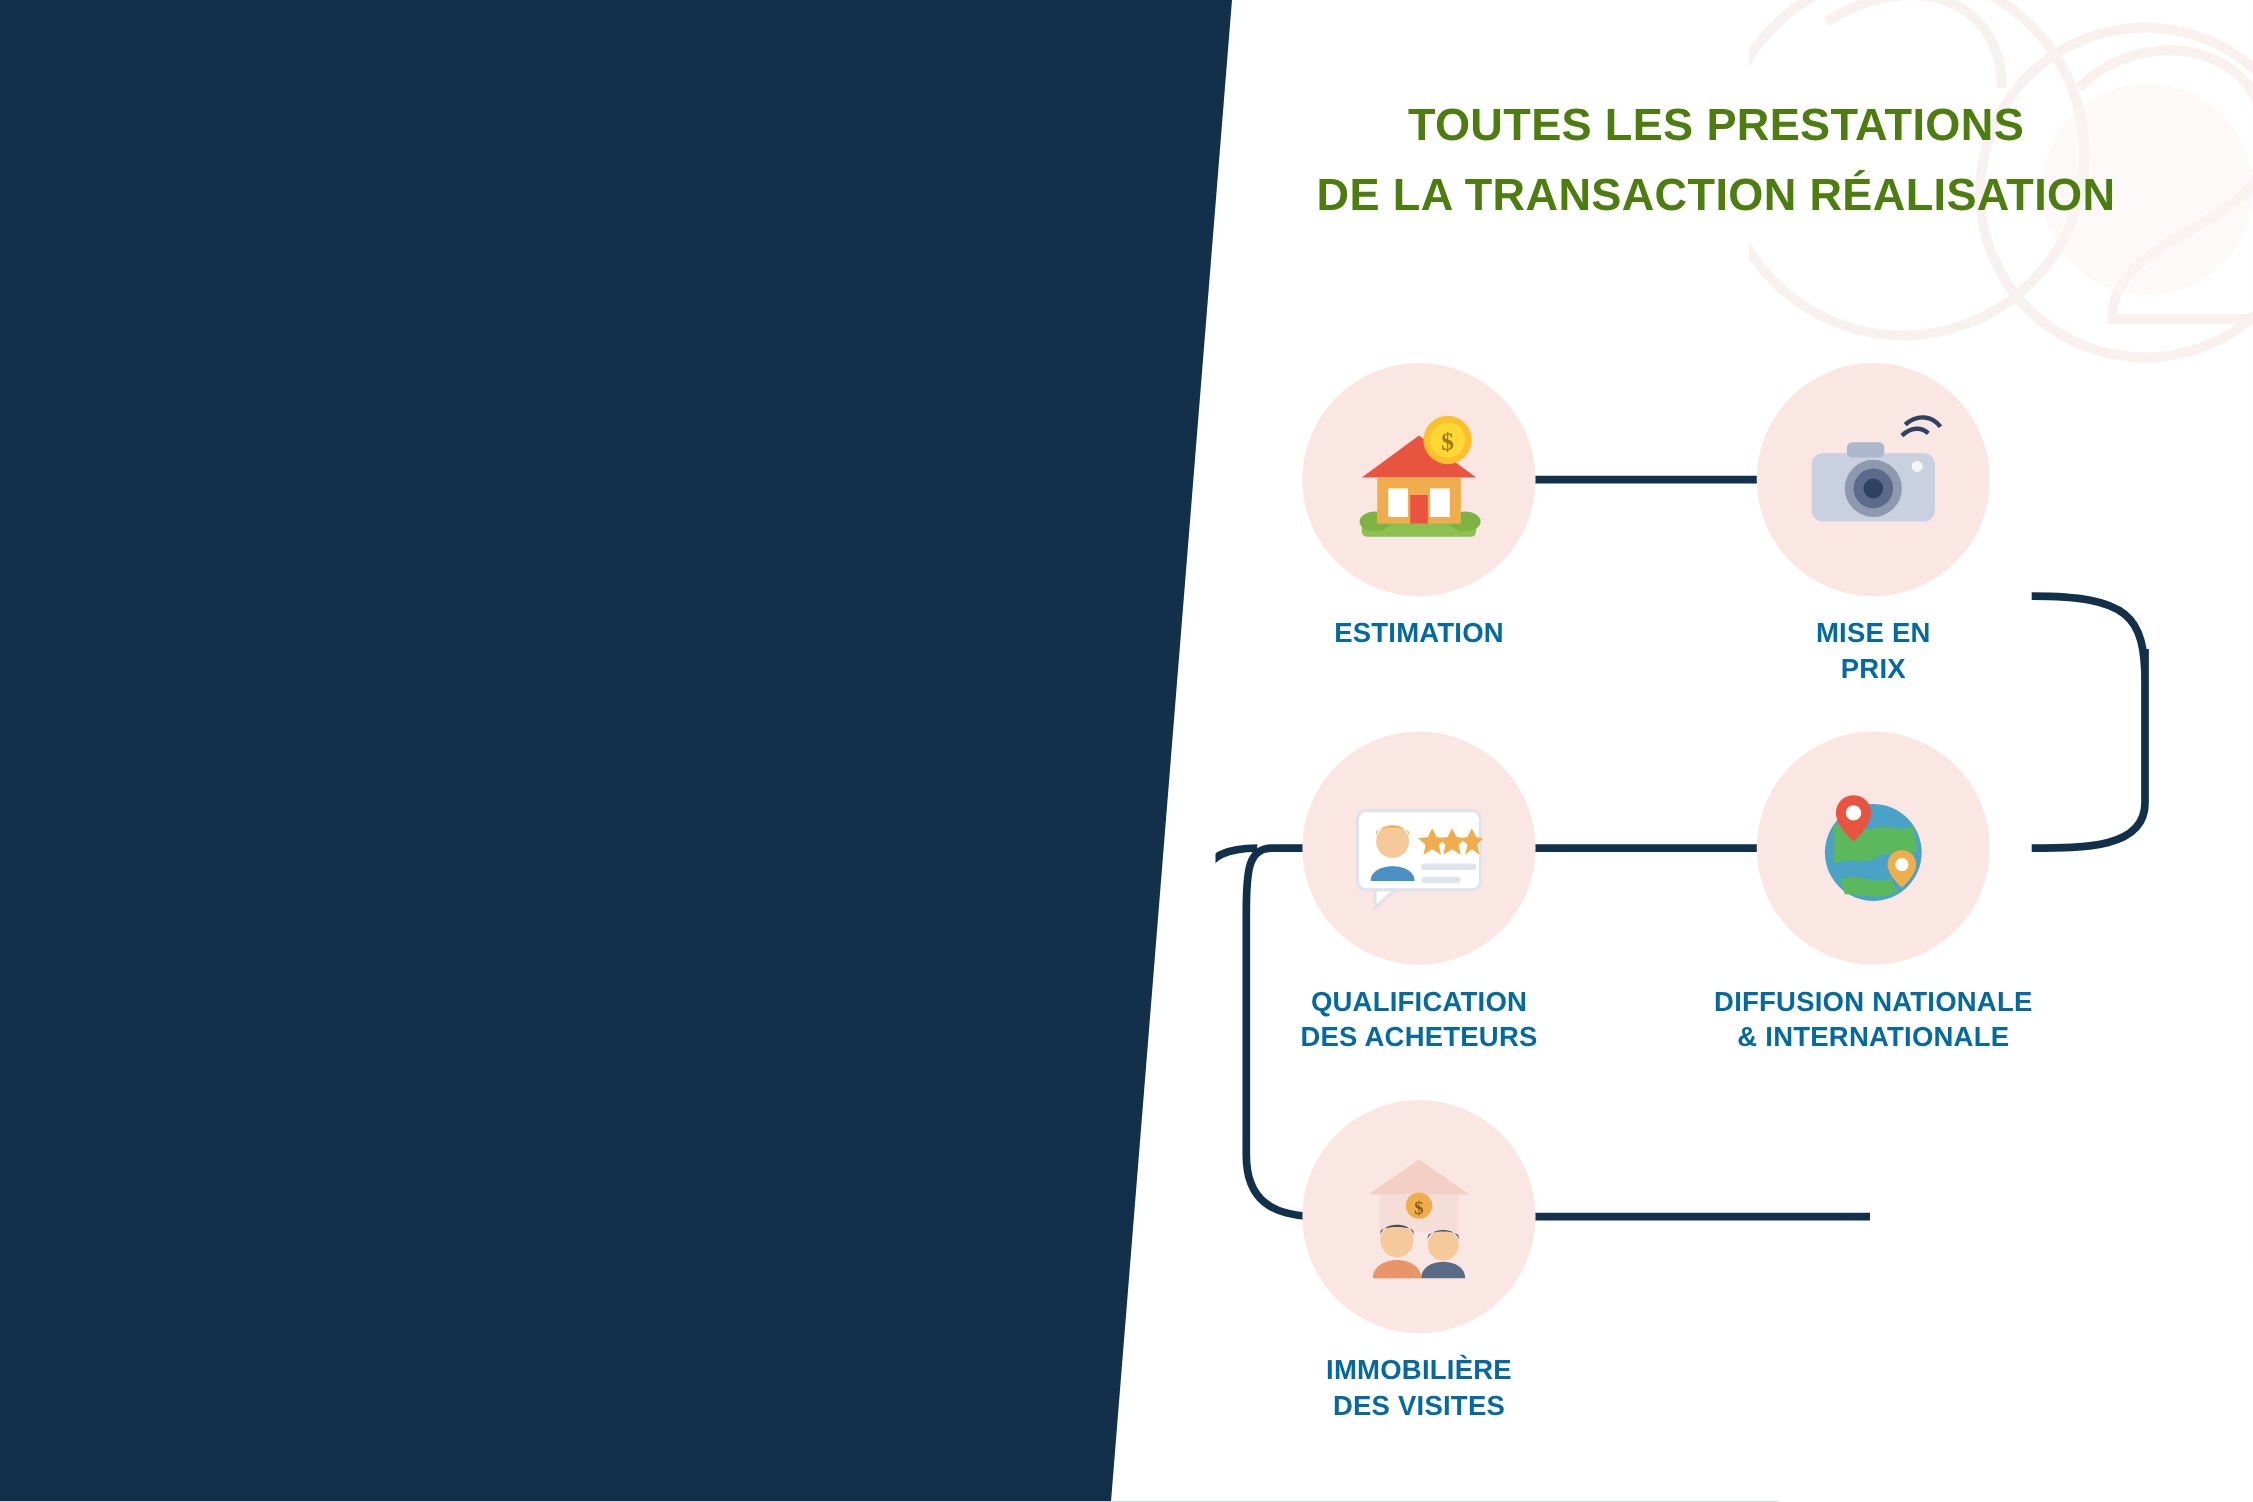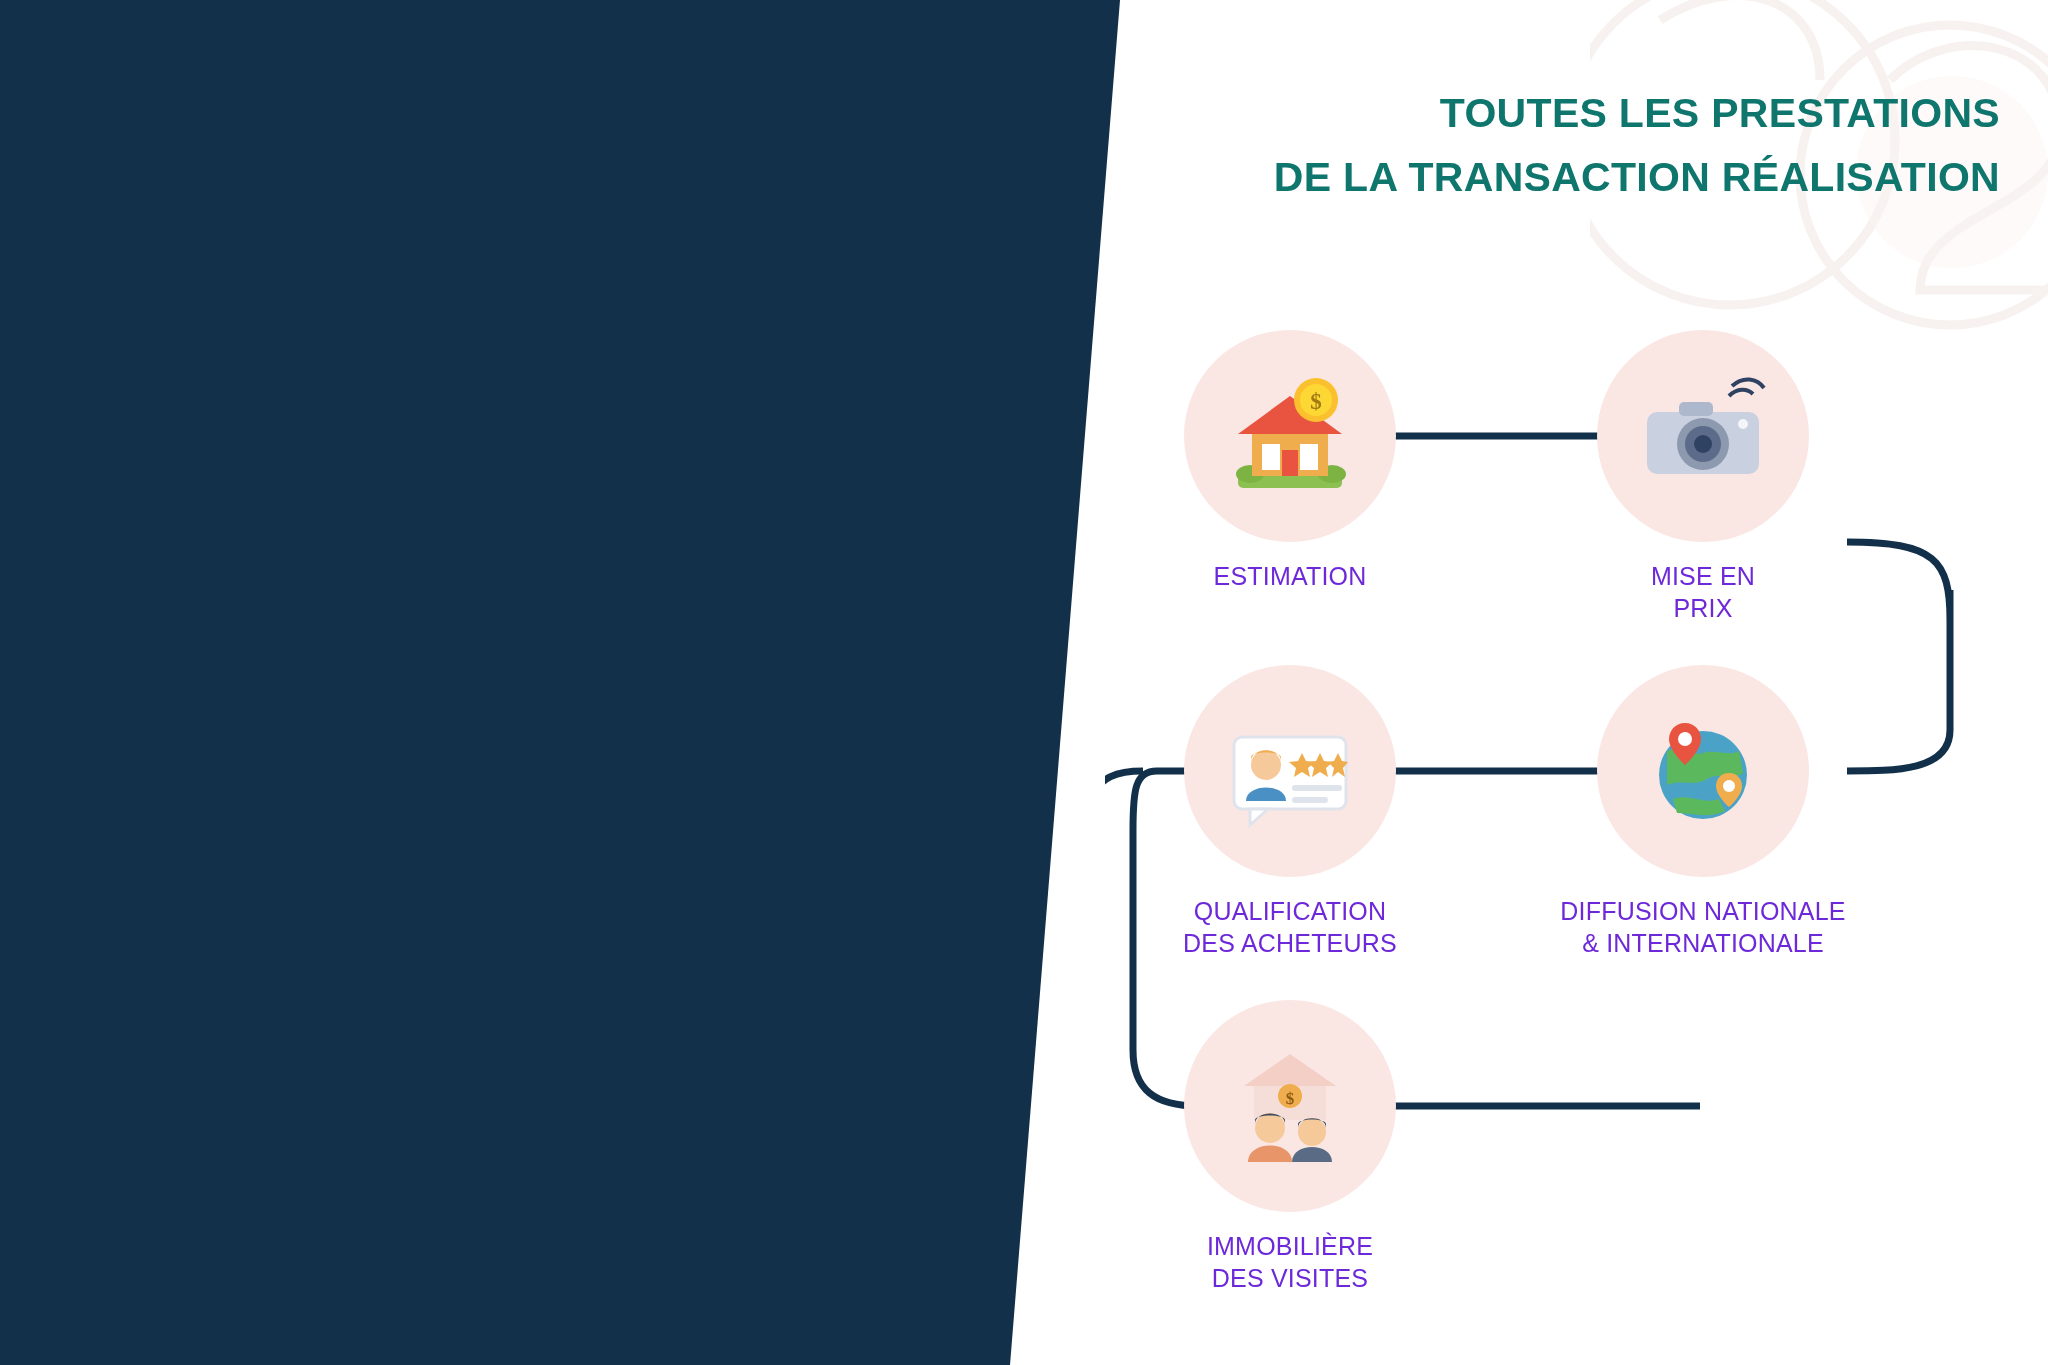--- a/index.html
+++ b/index.html
@@ -103,22 +103,22 @@
     position: absolute;
     top: 1195px; left: 455px;
     width: 105px; height: 105px;
   }
 
   
   .right-title {
     position: absolute;
     top: 82px; left: 1120px;
     width: 880px;
-    text-align: right;
-    color: #0f766e;
+    text-align: center;
+    color: #4d7c0f;
     font-size: 41px;
     font-weight: bold;
     line-height: 1.55;
     letter-spacing: 0.3px;
     z-index: 3;
   }
 
   
   .watermark {
     position: absolute;
@@ -152,23 +152,23 @@
     width: 212px; height: 212px;
     margin: 0 auto;
     border-radius: 50%;
     background: #fae7e4;
     display: flex;
     align-items: center;
     justify-content: center;
   }
   .node-label {
     margin-top: 18px;
-    color: #6d28d9;
+    color: #0369a1;
     font-size: 25px;
-    font-weight: normal;
+    font-weight: bold;
     line-height: 1.28;
     letter-spacing: 0.2px;
   }
   .node.col1 { left: 35px; }
   .node.col2 { left: 448px; }
   .node.row1 { top: 0; }
   .node.row2 { top: 335px; }
   .node.row3 { top: 670px; }
 </style>
 </head>

